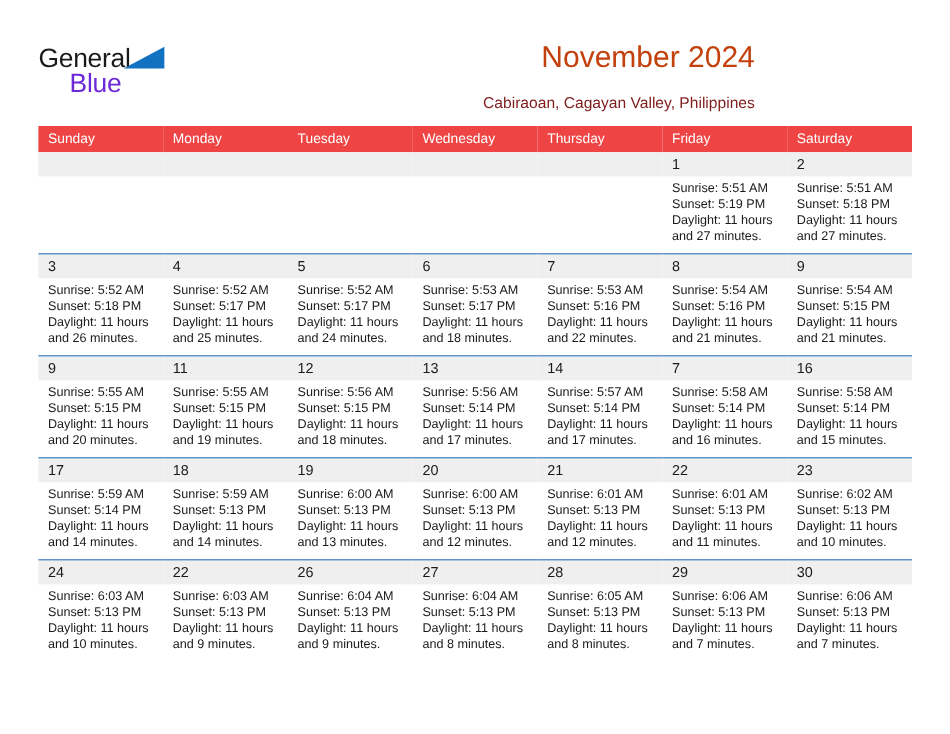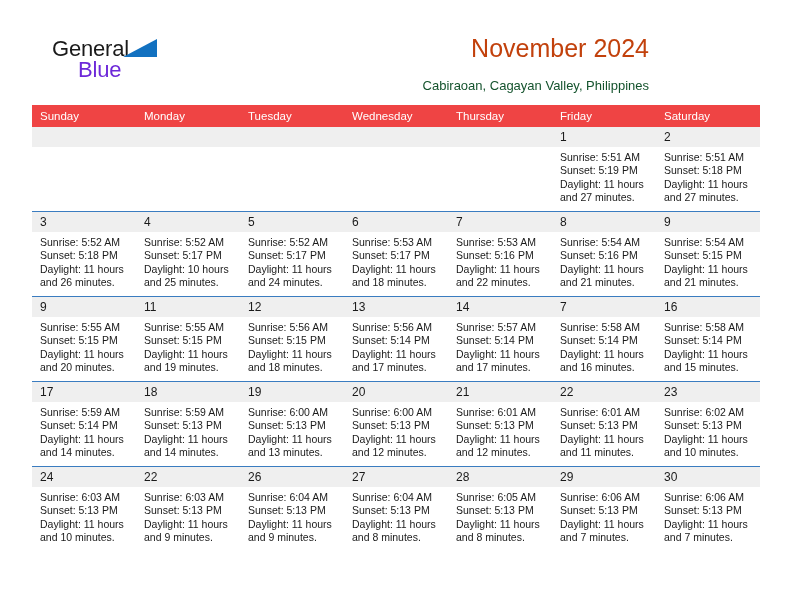--- a/index.html
+++ b/index.html
@@ -21,21 +21,20 @@
     box-sizing: border-box;
   }
 
   
   .header {
     position: absolute;
     left: 0;
     top: 0;
     width: 665px;
     height: 103px;
-    margin-left: 20px;
   }
   .logo {
     position: absolute;
     left: 32px;
     top: 36px;
     width: 130px;
     height: 46px;
   }
   .logo-general {
     position: absolute;
@@ -73,21 +72,21 @@
     font-size: 25px;
     color: #c2410c;
     text-align: right;
     white-space: nowrap;
   }
   .subtitle {
     position: absolute;
     right: 36px;
     top: 78px;
     font-size: 13px;
-    color: #14532d;
+    color: #7f1d1d;
     text-align: right;
     white-space: nowrap;
   }
 
   
   .calendar {
     position: absolute;
     left: 32px;
     top: 105px;
     width: 728px;
@@ -213,21 +212,21 @@
               <div>Sunrise: 5:52 AM</div>
               <div>Sunset: 5:18 PM</div>
               <div class="wrap">Daylight: 11 hours and 26 minutes.</div>
             </div>
           </td>
           <td>
             <div class="daynum">4</div>
             <div class="details">
               <div>Sunrise: 5:52 AM</div>
               <div>Sunset: 5:17 PM</div>
-              <div class="wrap">Daylight: 10 hours and 25 minutes.</div>
+              <div class="wrap">Daylight: 11 hours and 25 minutes.</div>
             </div>
           </td>
           <td>
             <div class="daynum">5</div>
             <div class="details">
               <div>Sunrise: 5:52 AM</div>
               <div>Sunset: 5:17 PM</div>
               <div class="wrap">Daylight: 11 hours and 24 minutes.</div>
             </div>
           </td>

